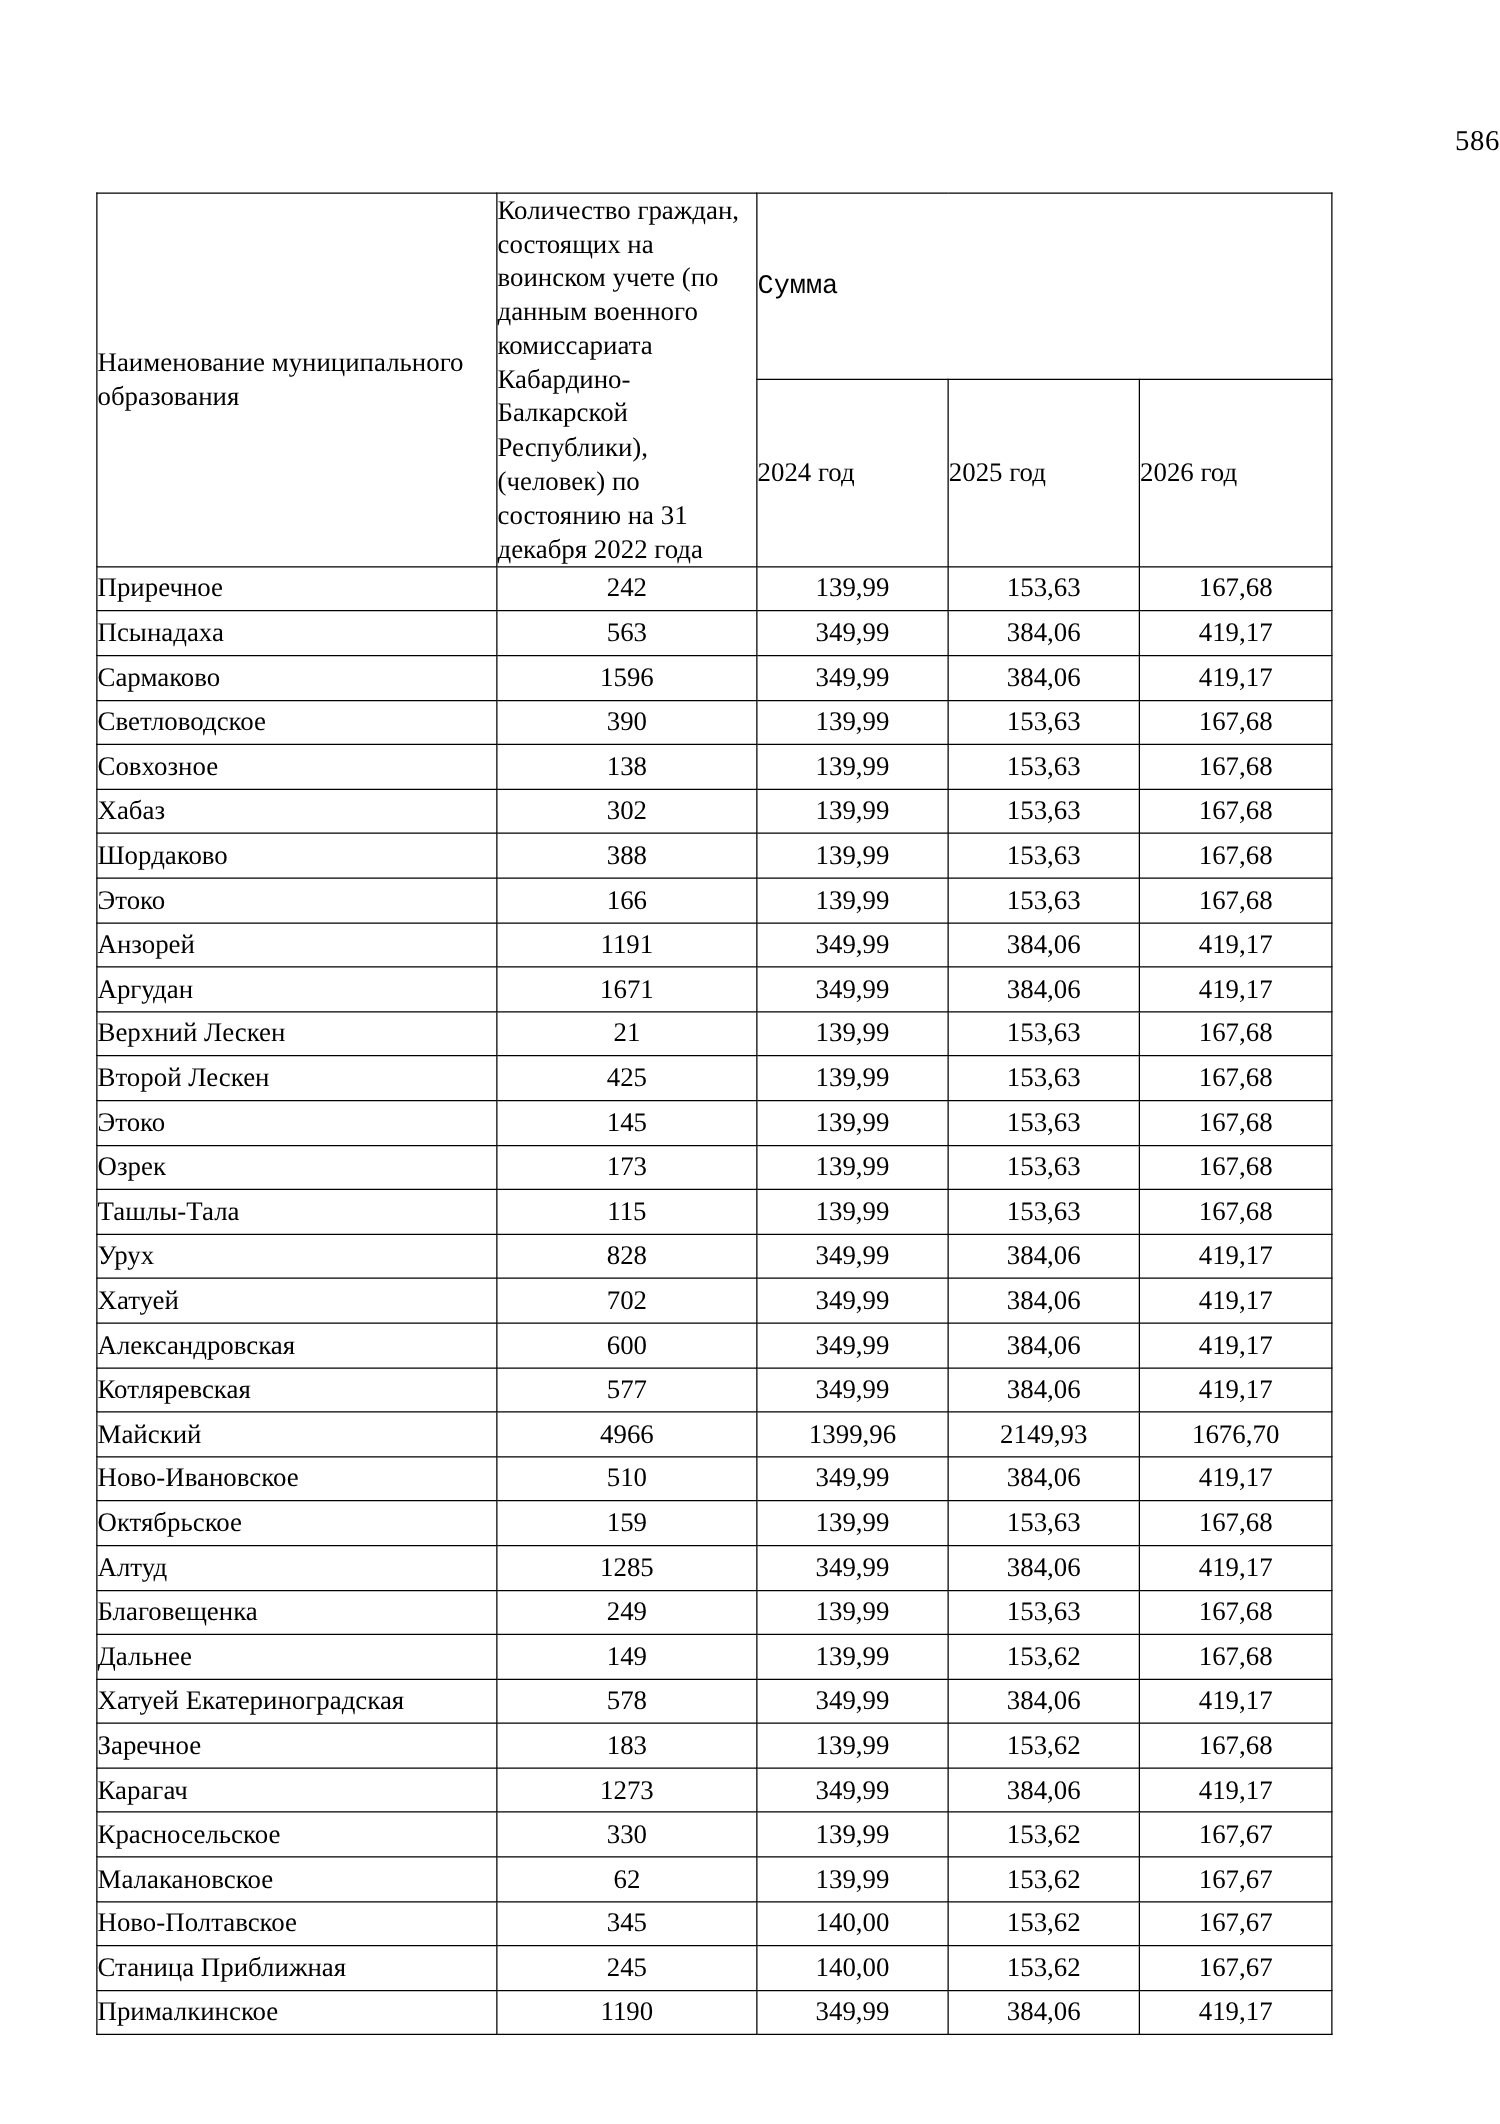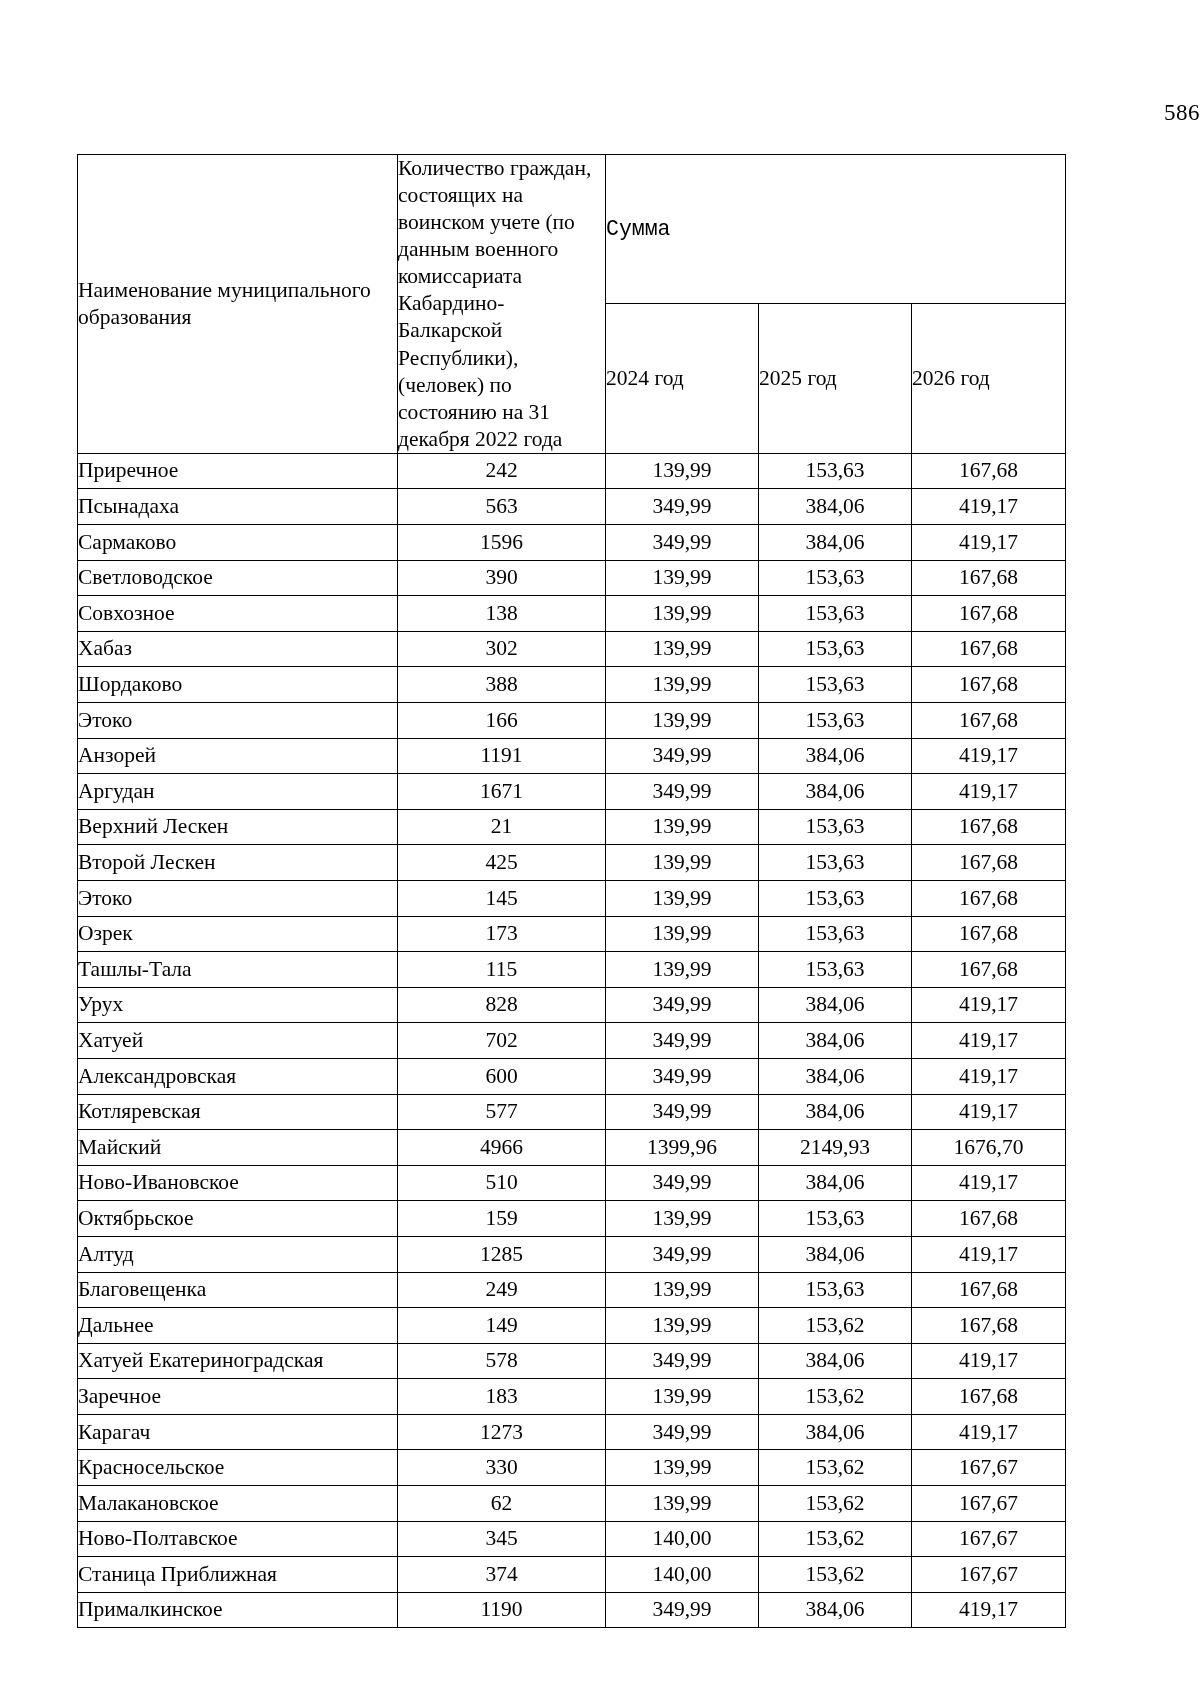--- a/index.html
+++ b/index.html
@@ -325,21 +325,21 @@
           </tr>
           <tr>
             <td class="name">Ново-Полтавское</td>
             <td class="num">345</td>
             <td class="num">140,00</td>
             <td class="num">153,62</td>
             <td class="num">167,67</td>
           </tr>
           <tr>
             <td class="name">Станица Приближная</td>
-            <td class="num">374</td>
+            <td class="num">245</td>
             <td class="num">140,00</td>
             <td class="num">153,62</td>
             <td class="num">167,67</td>
           </tr>
           <tr>
             <td class="name">Прималкинское</td>
             <td class="num">1190</td>
             <td class="num">349,99</td>
             <td class="num">384,06</td>
             <td class="num">419,17</td>

